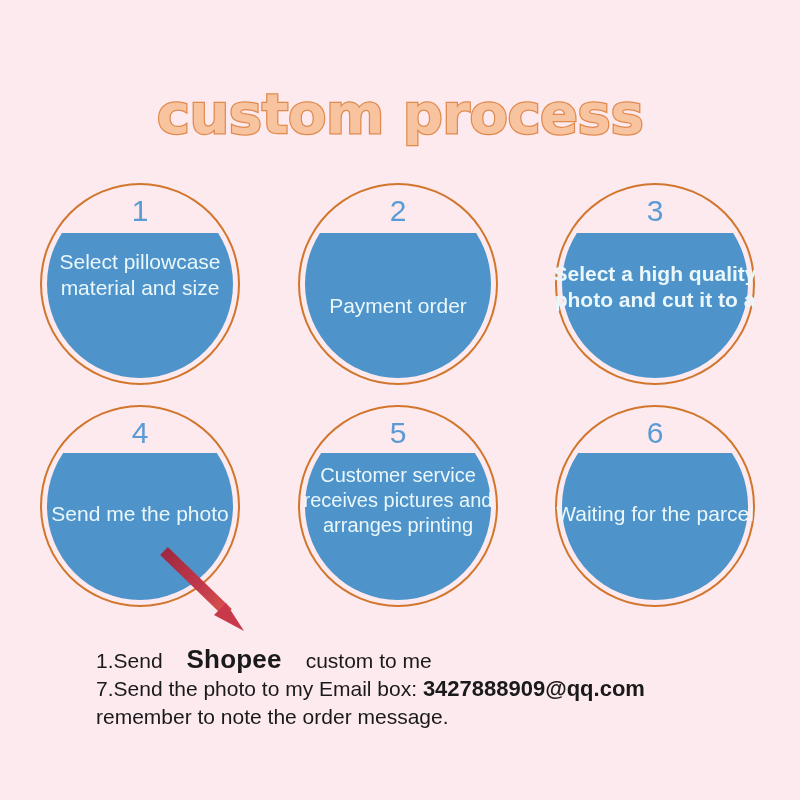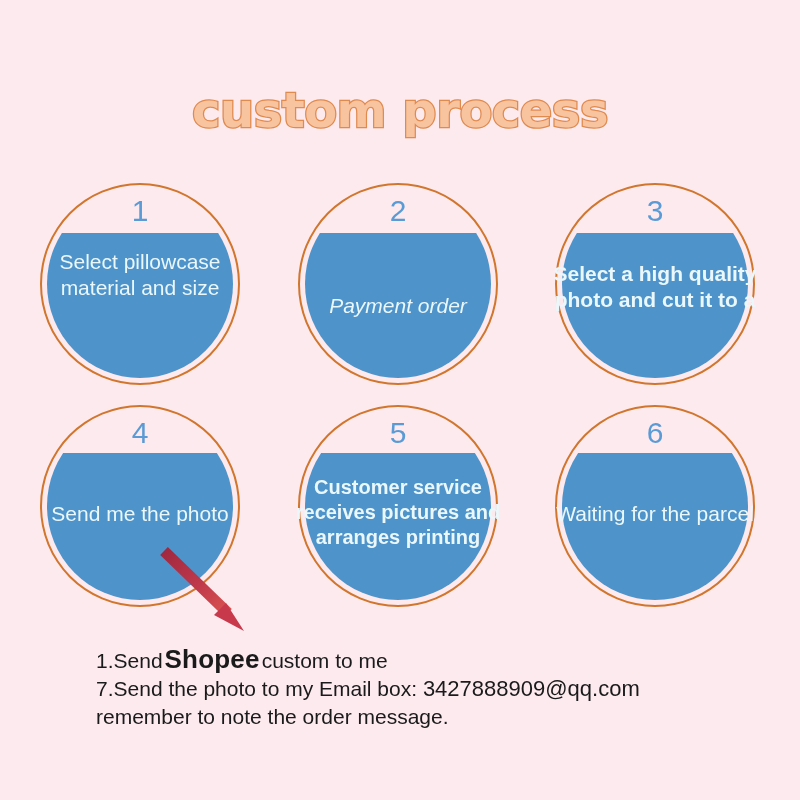--- a/index.html
+++ b/index.html
@@ -21,21 +21,21 @@
     position: absolute;
     top: 86px;
     left: 0;
     width: 800px;
     text-align: center;
     height: 86px;
   }
   .title {
     display: inline-block;
     font-family: "DejaVu Sans", sans-serif;
-    font-size: 48px;
+    font-size: 56px;
     font-weight: bold;
     letter-spacing: -0.5px;
     color: #f8c4a0;
     -webkit-text-stroke: 2.5px #e08a4e;
     paint-order: stroke fill;
     line-height: 1;
   }
 
   
   .grid {
@@ -110,22 +110,22 @@
     text-align: center;
     color: #eaf7fb;
     font-size: 21px;
     line-height: 26px;
     font-family: "Liberation Sans", sans-serif;
   }
   
   .lbl-4 { top: 66px; }     
   .lbl-3 { top: 78px; font-weight: bold; }     
   .lbl-2 { top: 96px; }     
-  .lbl-1 { top: 110px; font-style: italic; }    
-  .lbl-5 { top: 70px; font-size: 20px; line-height: 25px; font-weight: bold; }
+  .lbl-1 { top: 110px; }    
+  .lbl-5 { top: 58px; font-size: 20px; line-height: 25px; }
 
   
   .arrow {
     position: absolute;
     left: 140px;
     top: 535px;
     width: 120px;
     height: 105px;
     pointer-events: none;
   }
@@ -139,24 +139,24 @@
     color: #1a1a1a;
     font-family: "Liberation Sans", sans-serif;
     font-size: 21px;
     line-height: 28px;
   }
   .notes .line { white-space: nowrap; }
   .brand {
     font-weight: bold;
     font-size: 26px;
     letter-spacing: 0.2px;
-    padding: 0 2px;
+    padding: 0 24px;
   }
   .email {
-    font-weight: normal;
+    font-weight: bold;
     font-size: 22px;
   }
 </style>
 </head>
 <body>
 
 <div class="title-wrap">
   <span class="title">custom process</span>
 </div>
 

